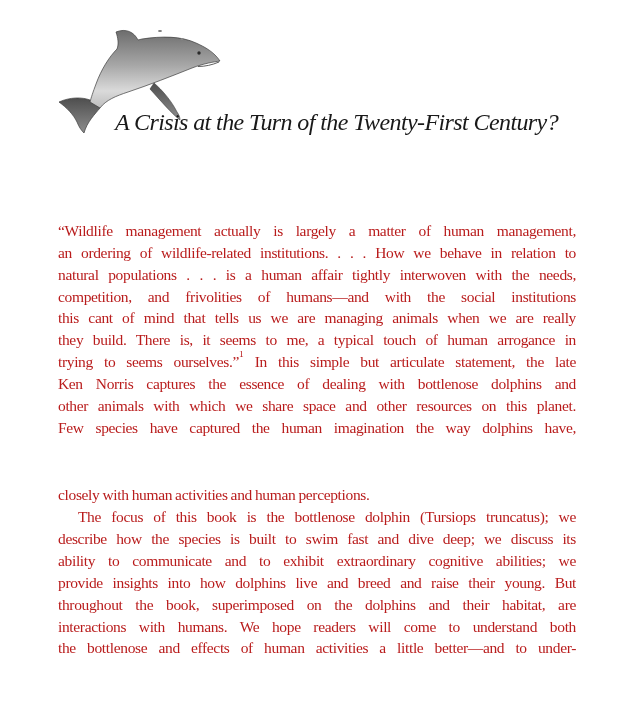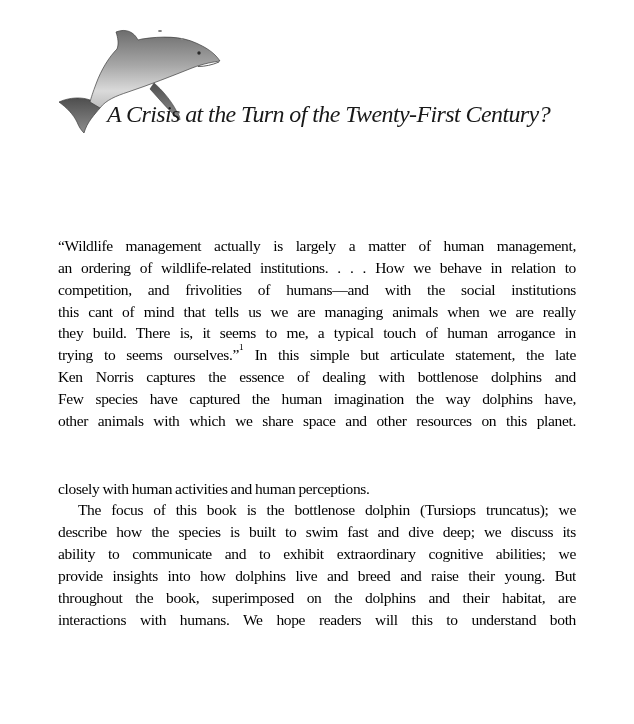--- a/index.html
+++ b/index.html
@@ -16,38 +16,38 @@
     position: absolute;
     left: 54px;
     top: 26px;
     width: 172px;
     height: 112px;
   }
   .title {
     position: absolute;
     left: 103px;
     top: 97px;
-    margin: 4px;
+    margin: 12px;
     font-style: italic;
     font-weight: normal;
     font-size: 24px;
     letter-spacing: -0.6px;
     color: #191919;
     white-space: nowrap;
     font-family: "Liberation Serif", "DejaVu Serif", serif;
   }
   .body-text {
     position: absolute;
     left: 58px;
-    top: 235px;
+    top: 220px;
     width: 518px;
     font-size: 15.5px;
     letter-spacing: -0.35px;
     word-spacing: -0.5px;
-    color: #000000;
+    color: #b91c1c;
   }
   .line {
     height: 21.85px;
     line-height: 21.85px;
     text-align: justify;
     text-align-last: justify;
     -moz-text-align-last: justify;
     overflow: hidden;
     white-space: nowrap;
   }
@@ -110,33 +110,35 @@
     <ellipse cx="128" cy="13" rx="1.5" ry="0.9" fill="#8a8a8a"></ellipse>
   </svg>
 
   <h1 class="title">A Crisis at the Turn of the Twenty-First Century?</h1>
 
   <div class="body-text">
 
     <div class="para">
       <div class="line">“Wildlife management actually is largely a matter of human management,</div>
       <div class="line">an ordering of wildlife-related institutions. . . . How we behave in relation to</div>
+      <div class="line">natural populations . . . is a human affair tightly interwoven with the needs,</div>
       <div class="line">competition, and frivolities of humans—and with the social institutions</div>
       <div class="line">this cant of mind that tells us we are managing animals when we are really</div>
       <div class="line">they build. There is, it seems to me, a typical touch of human arrogance in</div>
       <div class="line"><span>trying to seems ourselves.”</span><sup class="fn">1</sup><span> In this simple but articulate statement, the late</span></div>
       <div class="line">Ken Norris captures the essence of dealing with bottlenose dolphins and</div>
+      <div class="line">other animals with which we share space and other resources on this planet.</div>
       <div class="line">Few species have captured the human imagination the way dolphins have,</div>
-      <div class="line">other animals with which we share space and other resources on this planet.</div>
       <div class="line end">closely with human activities and human perceptions.</div>
     </div>
 
     <div class="para">
       <div class="line indent"><span>The focus of this book is the bottlenose dolphin (</span><span class="species">Tursiops truncatus</span><span>); we</span></div>
       <div class="line">describe how the species is built to swim fast and dive deep; we discuss its</div>
       <div class="line">ability to communicate and to exhibit extraordinary cognitive abilities; we</div>
       <div class="line">provide insights into how dolphins live and breed and raise their young. But</div>
       <div class="line">throughout the book, superimposed on the dolphins and their habitat, are</div>
-      <div class="line">interactions with humans. We hope readers will this to understand both</div>
+      <div class="line">interactions with humans. We hope readers will come to understand both</div>
+      <div class="line">the bottlenose and effects of human activities a little better—and to under-</div>
     </div>
 
   </div>
 </div>
 
 </body></html>

